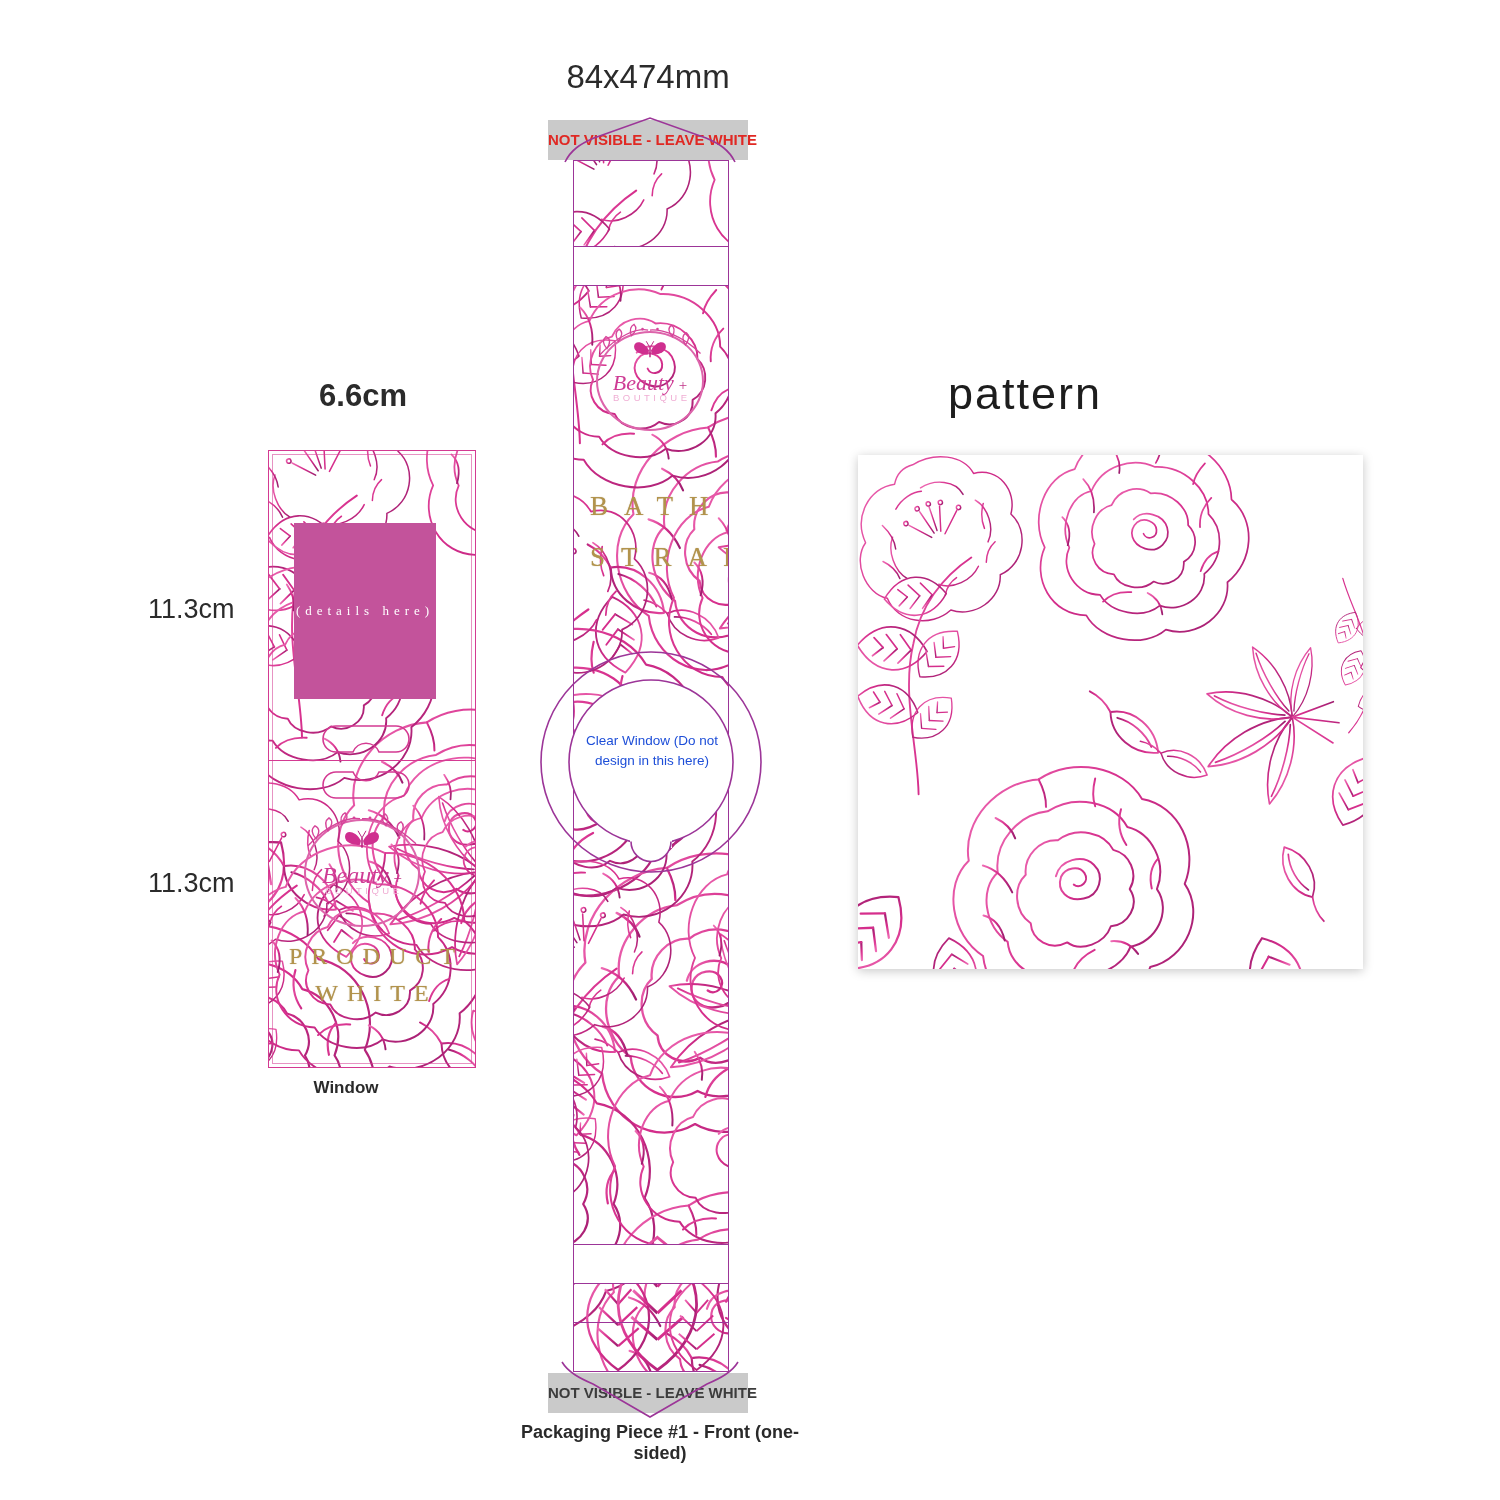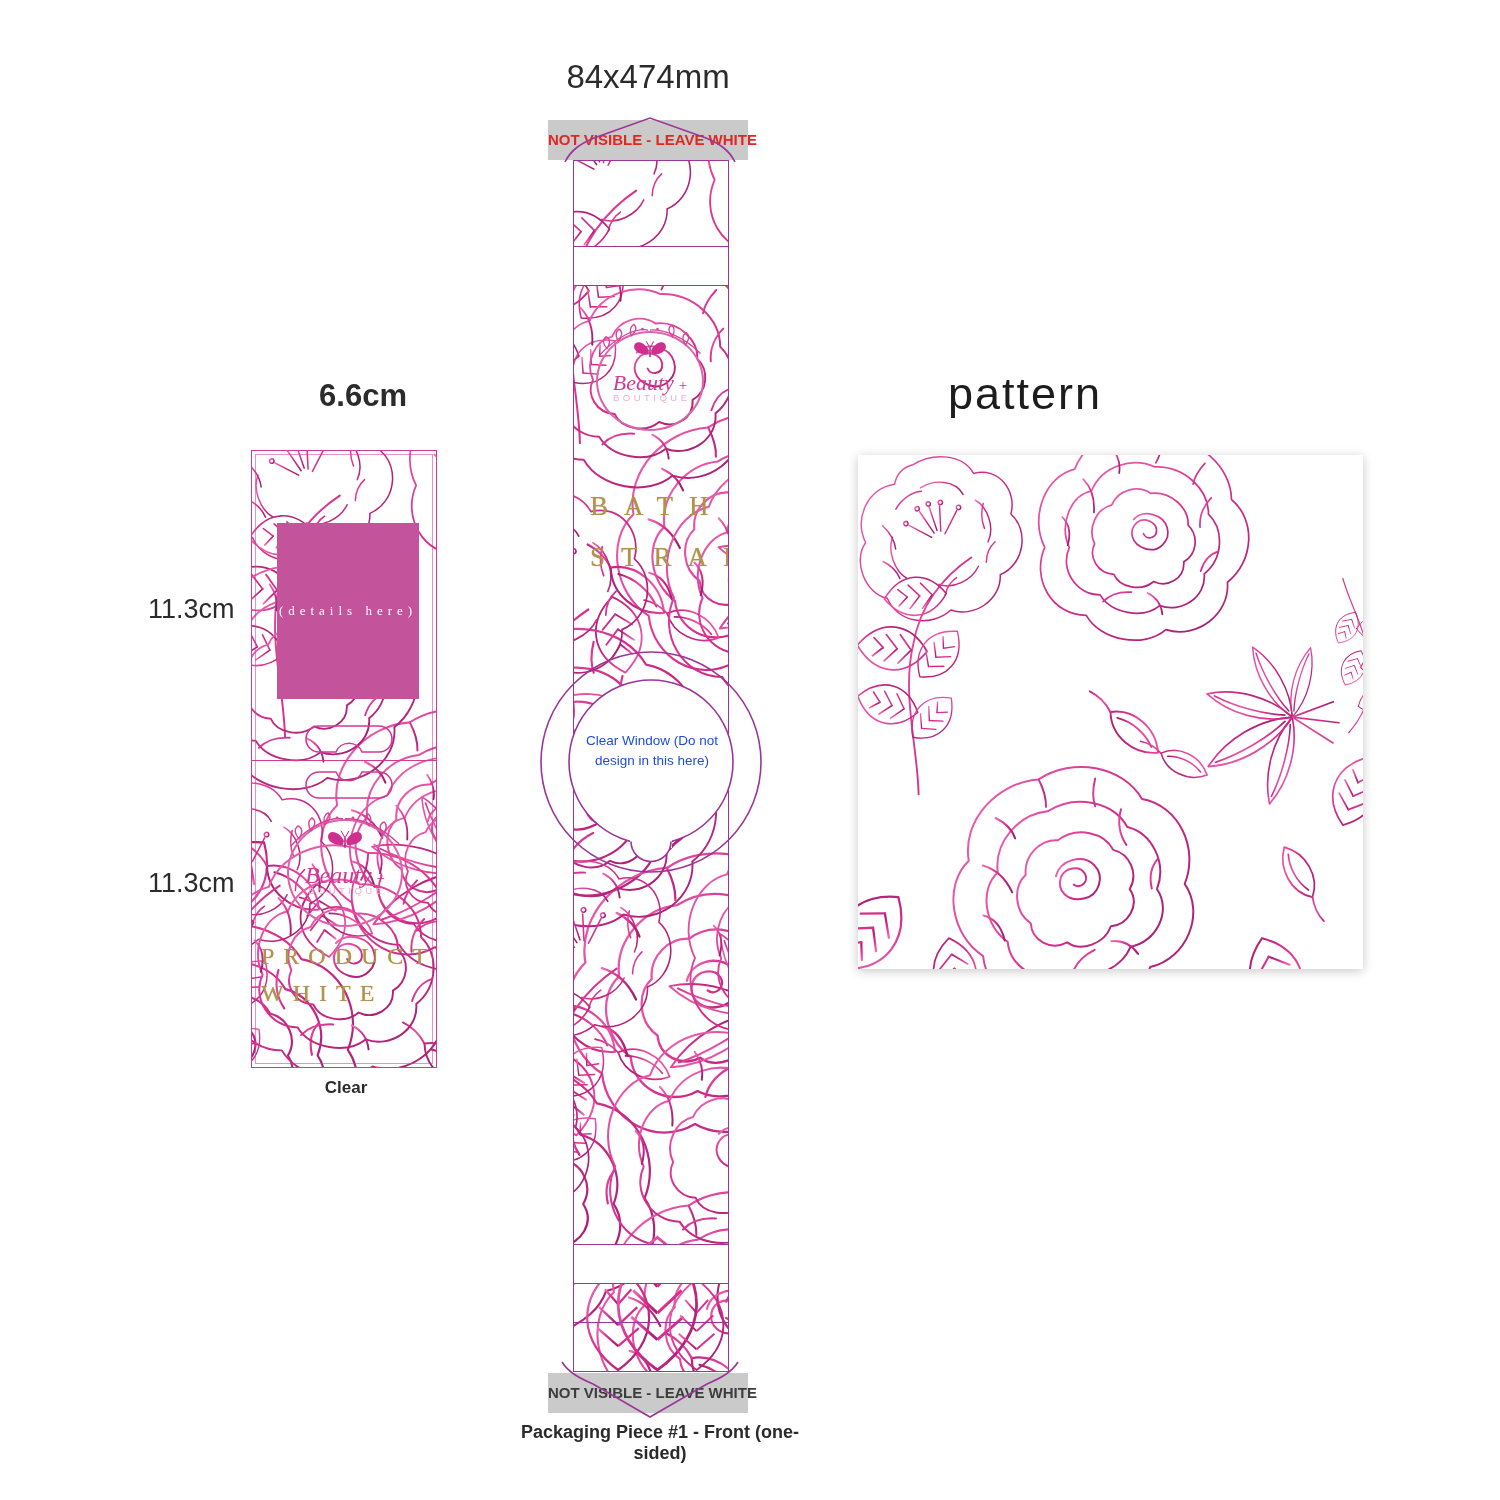--- a/index.html
+++ b/index.html
@@ -6,28 +6,28 @@
   .canvas{position:relative;width:1500px;height:1500px;background:#ffffff;overflow:hidden;
           font-family:"Liberation Sans",sans-serif;color:#2b2b2b;}
   .abs{position:absolute;}
   
   .dim{font-size:31px;font-weight:bold;color:#2b2b2b;}
   .dim.reg{font-weight:normal;font-size:33px;}
   .hdim{font-size:27px;font-weight:normal;}
   .caption{font-weight:bold;font-size:17px;color:#2a2a2a;text-align:center;}
   .pattern-title{font-size:45px;font-weight:300;letter-spacing:2px;color:#1d1d1d;text-align:left;}
   
-  .front-piece{left:251px;top:450px;width:186px;height:618px;border:1.5px solid #d43a92;
+  .front-piece{left:268px;top:450px;width:208px;height:618px;border:1.5px solid #d43a92;
                box-sizing:border-box;background:#fff;overflow:hidden;}
   .fp-inner{position:absolute;inset:3px;border:1px solid rgba(212,58,146,.55);pointer-events:none;}
   .fp-fold{position:absolute;left:0;right:0;top:309px;border-top:1.5px solid #d43a92;}
   .details-box{position:absolute;left:25px;top:72px;width:142px;height:176px;background:#c3539b;}
   .details-box span{position:absolute;left:0;right:0;top:50%;transform:translateY(-50%);
       text-align:center;color:#fff;font-family:"Liberation Serif",serif;font-size:13px;letter-spacing:5px;}
-  .pname{position:absolute;left:0;right:0;top:492px;color:#b2934c;
+  .pname{position:absolute;left:0;right:0;top:492px;text-align:center;color:#b2934c;
          font-family:"Liberation Serif",serif;font-size:24px;letter-spacing:9px;text-indent:9px;}
   .pname div{margin-bottom:10px;text-shadow:0 0 1px rgba(140,110,40,.6);}
   
   .notice{left:548px;width:200px;height:40px;background:#cacaca;text-align:center;line-height:40px;
           font-weight:bold;font-size:15px;white-space:nowrap;}
   .notice.red{color:#e02823;}
   .notice.dark{color:#3c3c3c;}
   .strap-body{left:573px;top:160px;width:156px;height:1212px;border:1.5px solid #9c3598;
               box-sizing:border-box;background:#fff;overflow:hidden;}
   .fold-band{position:absolute;left:-2px;right:-2px;height:38px;background:#fff;
@@ -217,21 +217,21 @@
       <div class="logo-script"><span>Beauty</span><span class="plus">+</span></div>
       <div class="logo-sub">BOUTIQUE</div>
     </div>
 
     <div class="pname">
       <div>PRODUCT</div>
       <div>WHITE</div>
     </div>
   </div>
 
-  <div class="abs caption" style="left:253px;top:1078px;width:186px;">Clear</div>
+  <div class="abs caption" style="left:253px;top:1078px;width:186px;">Window</div>
 
   <div class="abs dim reg" style="left:548px;top:58px;width:200px;text-align:center;">84x474mm</div>
 
   <div class="abs notice red" style="top:120px;">
     <span>NOT VISIBLE - LEAVE WHITE</span>
   </div>
 
   <svg class="abs" style="left:548px;top:110px;" width="200" height="52" viewBox="0 0 200 52">
     <path d="M17,52 C23,40 32,34 46,28 L102,8 L158,28 C172,34 181,40 187,52" fill="none" stroke="#9c3598" stroke-width="1.6"></path>
   </svg>

